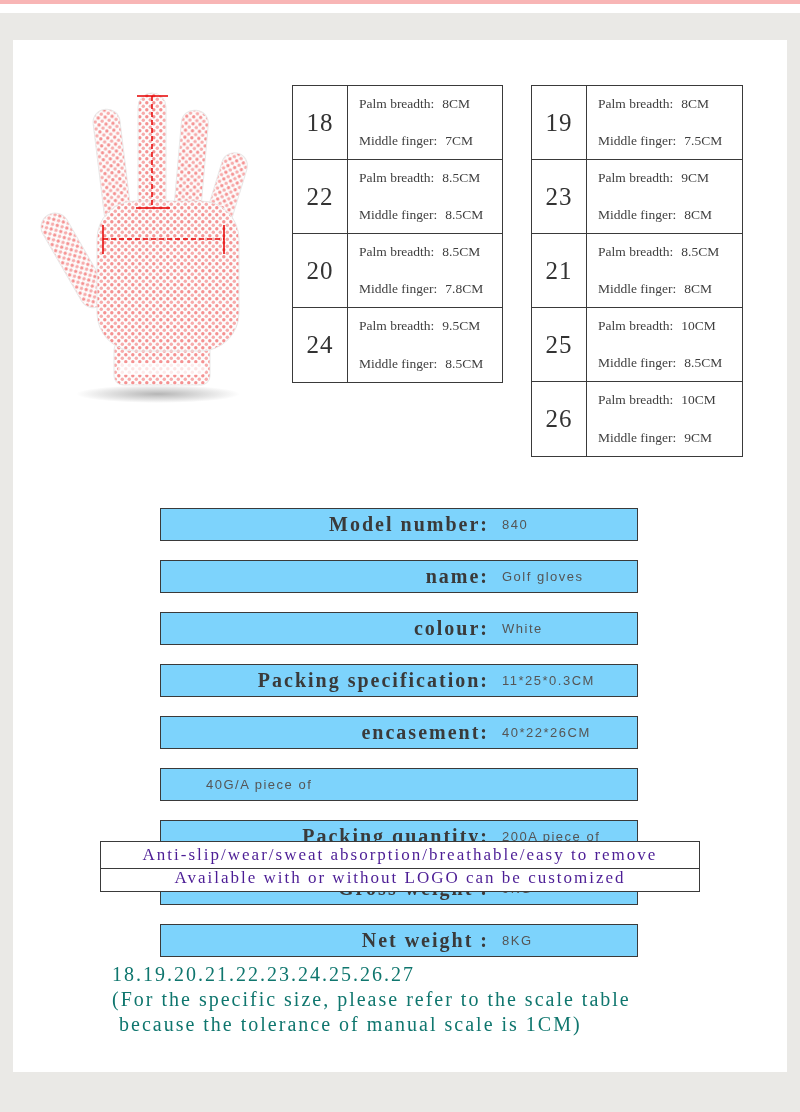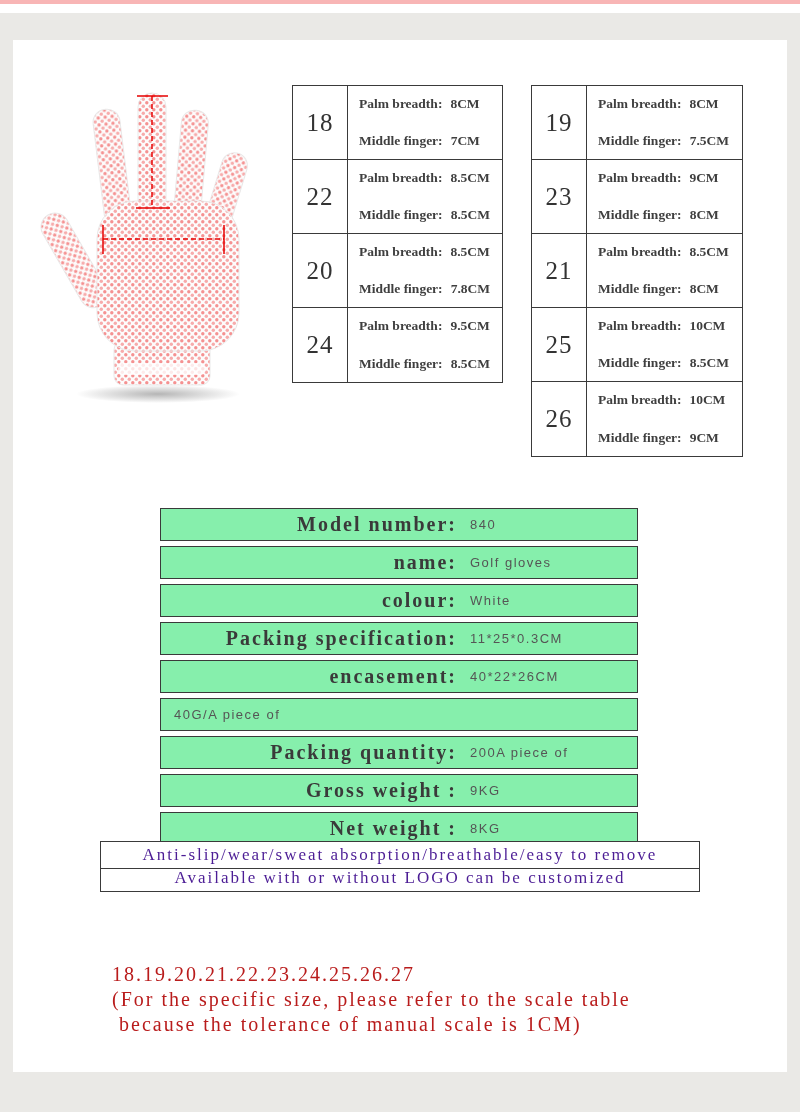--- a/index.html
+++ b/index.html
@@ -24,28 +24,28 @@
     display:flex;align-items:center;justify-content:center;
     font-size:25px;color:#333;letter-spacing:1px;
   }
   .dcell{
     border-bottom:1px solid #3a3a3a;
     display:flex;flex-direction:column;justify-content:space-between;
     padding:10px 2px 10px 11px;box-sizing:border-box;
     font-size:13.5px;color:#3f3f3f;
   }
   .no-b{border-bottom:none;}
-  .dline{white-space:nowrap;font-weight:bold;}
+  .dline{white-space:nowrap;}
   .dval{margin-left:8px;}
 
   
   .spec-box{position:absolute;left:160px;top:508px;width:478px;}
   .spec-row{
-    height:31px;margin-bottom:5px;border:1px solid #3a3a3a;background:#86efac;
-    display:flex;align-items:center;box-sizing:content-box;
+    height:31px;margin-bottom:19px;border:1px solid #3a3a3a;background:#7dd3fc;
+    display:flex;align-items:center;box-sizing:content-box;padding-left:32px;
   }
   .spec-label{
     flex:0 0 296px;text-align:right;white-space:nowrap;
     font-family:"Liberation Serif", serif;font-weight:bold;
     font-size:20px;letter-spacing:2px;color:#3a3a3a;
   }
   .spec-value{
     margin-left:13px;white-space:nowrap;
     font-family:"Liberation Sans", sans-serif;
     font-size:13px;letter-spacing:1.5px;color:#555;
@@ -57,21 +57,21 @@
     border:1px solid #3a3a3a;background:#fff;
     display:flex;align-items:center;justify-content:center;
     font-size:17px;letter-spacing:2px;color:#4c1d95;white-space:nowrap;
   }
   .banner-1{top:864px;}
   .banner-2{top:841px;}
 
   
   .footnote{
     position:absolute;left:112px;top:962px;
-    color:#b91c1c;font-size:20px;letter-spacing:2px;line-height:25px;
+    color:#0f766e;font-size:20px;letter-spacing:2px;line-height:25px;
   }
   .footnote div{white-space:pre;}
 
   
   .glove-wrap{position:absolute;left:40px;top:73px;width:240px;height:345px;}
 </style>
 </head>
 <body>
 
 <div class="top-bar"></div>

